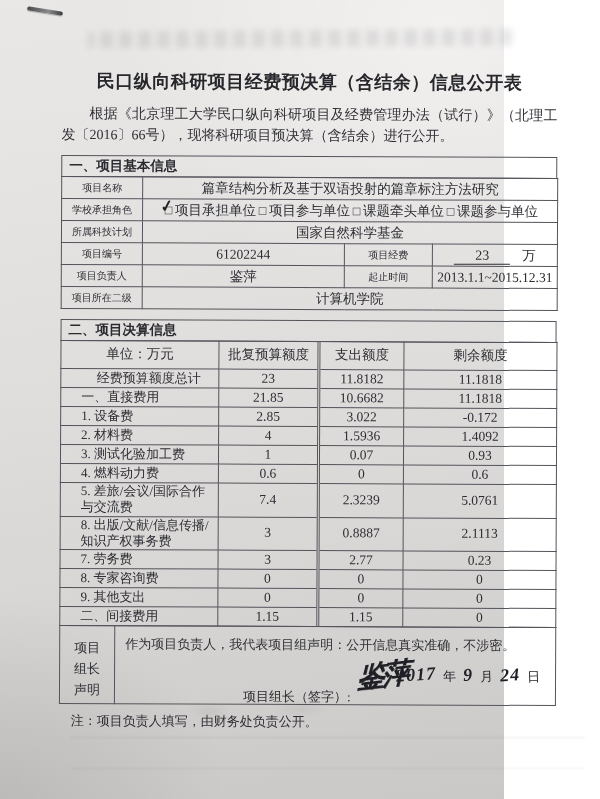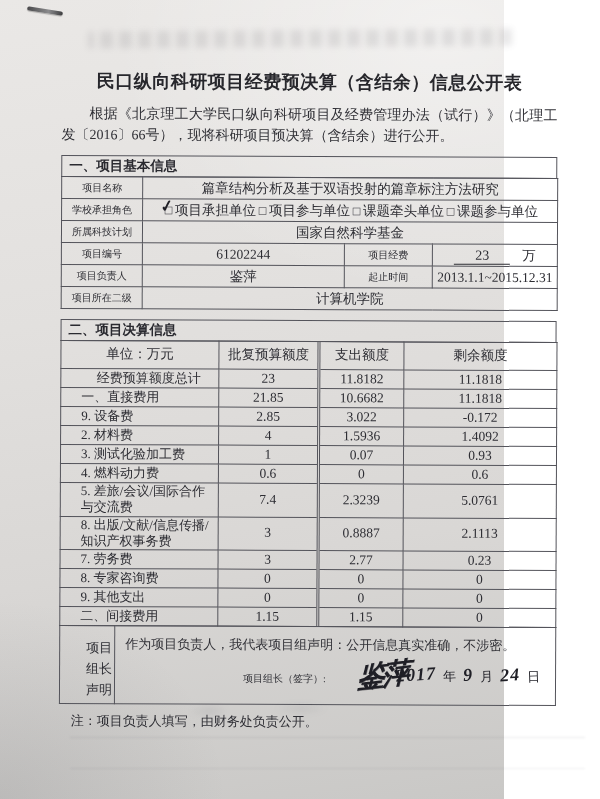--- a/index.html
+++ b/index.html
@@ -87,26 +87,26 @@
   
   .t2 td{height:19px;line-height:1.25;}
   .t2 .hdr td{height:28px;text-align:center;font-size:13.5px;}
   .t2 .lbl{text-align:left;padding-left:20px;}
   .t2 .lbl.center{text-align:center;}
   .t2 .num{text-align:center;font-size:13.5px;font-family:"Liberation Serif",serif;}
   .t2 .c3{border-left:3px double var(--line);}
 
   
   .t3 td{vertical-align:top;}
-  .dec-label{height:76px;text-align:right;font-size:13px;padding-top:10px;}
+  .dec-label{height:76px;text-align:center;font-size:13px;padding-top:10px;}
   .dec-label div{margin:3px 0;}
   .dec-body{padding:9px 6px 2px 10px;}
   .statement{font-size:13px;color:#303036;}
   .sign-row{position:relative;height:42px;margin-top:6px;}
-  .sign-label{position:absolute;left:118px;top:12px;font-size:10px;}
+  .sign-label{position:absolute;left:118px;top:28px;font-size:13px;}
   .signature{
     position:absolute;left:232px;top:-4px;
     font-size:28px;font-weight:bold;font-style:italic;color:var(--hand);
     transform:rotate(-7deg) skewX(-8deg);letter-spacing:-3px;
     text-shadow:0.4px 0.4px 0 rgba(20,20,30,0.5);
   }
   .date{position:absolute;right:6px;top:4px;white-space:nowrap;color:var(--hand);}
   .hw{
     display:inline-block;font-size:18px;font-style:italic;font-weight:600;
     transform:rotate(-4deg);letter-spacing:1px;margin:0 4px;
@@ -195,21 +195,21 @@
         <td class="num c3">11.8182</td>
         <td class="num">11.1818</td>
       </tr>
       <tr>
         <td class="lbl">一、直接费用</td>
         <td class="num">21.85</td>
         <td class="num c3">10.6682</td>
         <td class="num">11.1818</td>
       </tr>
       <tr>
-        <td class="lbl">9. 设备费</td>
+        <td class="lbl">1. 设备费</td>
         <td class="num">2.85</td>
         <td class="num c3">3.022</td>
         <td class="num">-0.172</td>
       </tr>
       <tr>
         <td class="lbl">2. 材料费</td>
         <td class="num">4</td>
         <td class="num c3">1.5936</td>
         <td class="num">1.4092</td>
       </tr>

